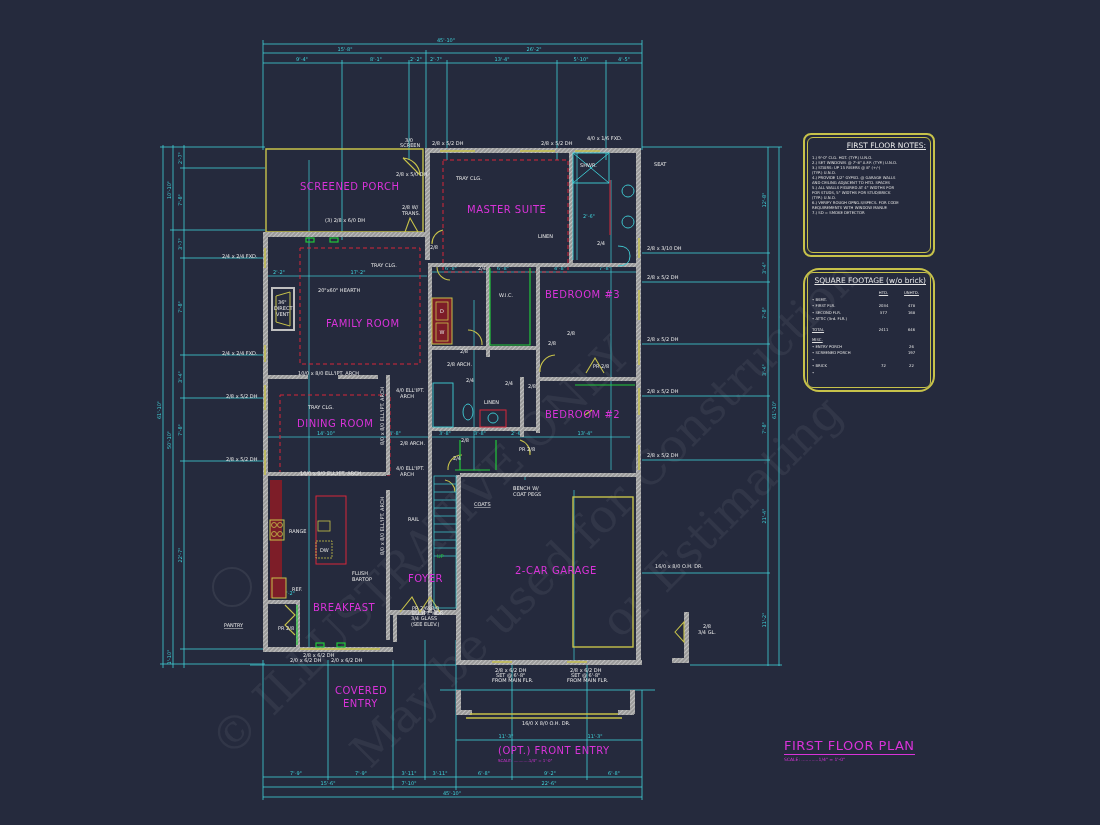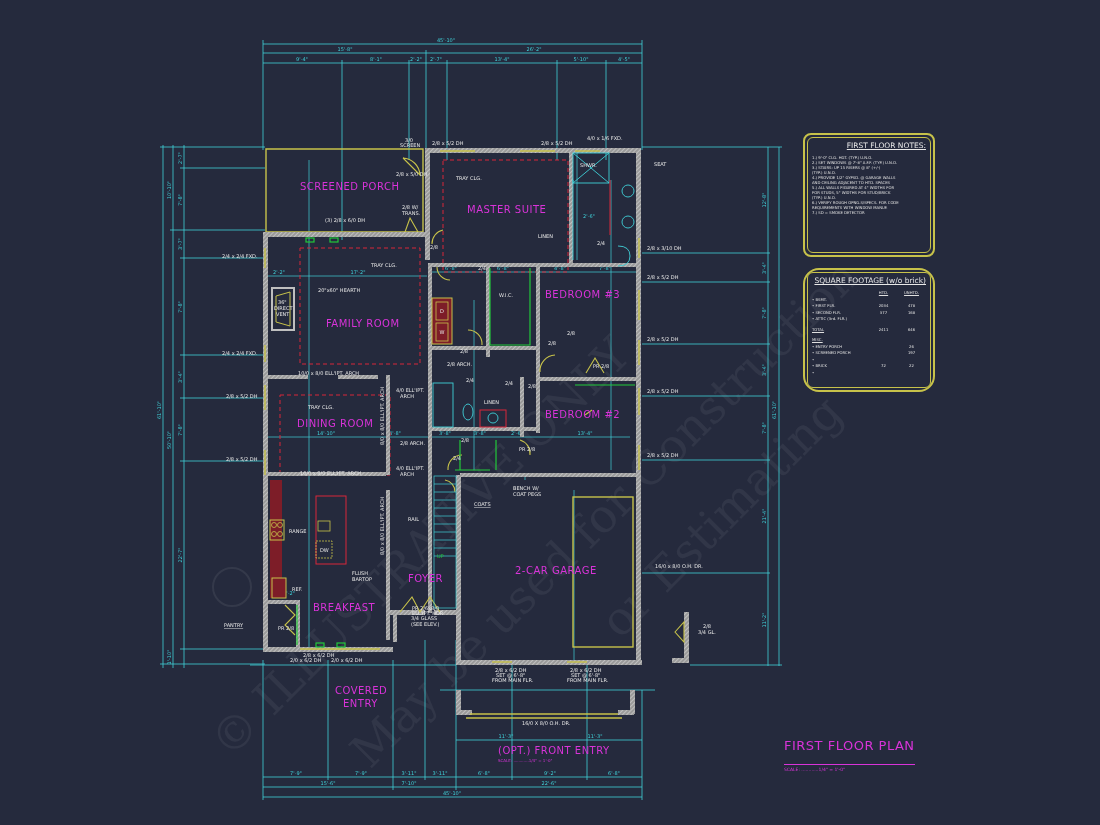--- a/index.html
+++ b/index.html
@@ -12,21 +12,21 @@
   .notes-box{position:absolute;left:803px;top:133px;width:132px;height:124px;border:2px solid #c7c24a;border-radius:8px;box-sizing:border-box;padding:6px 7px;}
   .sqft-box{position:absolute;left:803px;top:268px;width:132px;height:124px;border:2px solid #c7c24a;border-radius:16px;box-sizing:border-box;padding:6px 7px;}
   .box-inner{position:absolute;inset:2px;border:1px solid #c7c24a;border-radius:6px;}
   .box-title{position:relative;color:#e8e8e8;font-size:7.5px;text-decoration:underline;margin-bottom:5px;font-family:"DejaVu Sans",sans-serif;text-align:right;}
   .note{position:relative;color:#e0e0e0;font-size:3.8px;line-height:5px;font-family:"DejaVu Sans",sans-serif;}
   .sq-row{position:relative;display:flex;color:#e0e0e0;font-size:3.8px;line-height:6.5px;font-family:"DejaVu Sans",sans-serif;}
   .sq-row .c0{width:60px;}
   .sq-row .c1{width:28px;text-align:center;}
   .sq-row .c2{width:30px;text-align:center;}
   .title-block{position:absolute;left:784px;top:738px;}
-  .title-main{color:#d933d9;font-size:13px;letter-spacing:0.5px;border-bottom:1px solid #d933d9;padding-bottom:11px;font-family:"DejaVu Sans",sans-serif;}
+  .title-main{color:#d933d9;font-size:13px;letter-spacing:0.5px;border-bottom:1px solid #d933d9;padding-bottom:1px;font-family:"DejaVu Sans",sans-serif;}
   .title-scale{color:#d933d9;font-size:4.5px;margin-top:2px;font-family:"DejaVu Sans",sans-serif;}
 </style>
 </head>
 <body>
 
 <svg id="plan" viewBox="0 0 1100 825" xmlns="http://www.w3.org/2000/svg">
   <defs>
     <pattern id="hatch" width="3" height="3" patternUnits="userSpaceOnUse" patternTransform="rotate(45)">
       <rect width="3" height="3" fill="#9a9a9a"></rect>
       <line x1="0" y1="0" x2="0" y2="3" stroke="#d9d9d9" stroke-width="1.2"></line>

